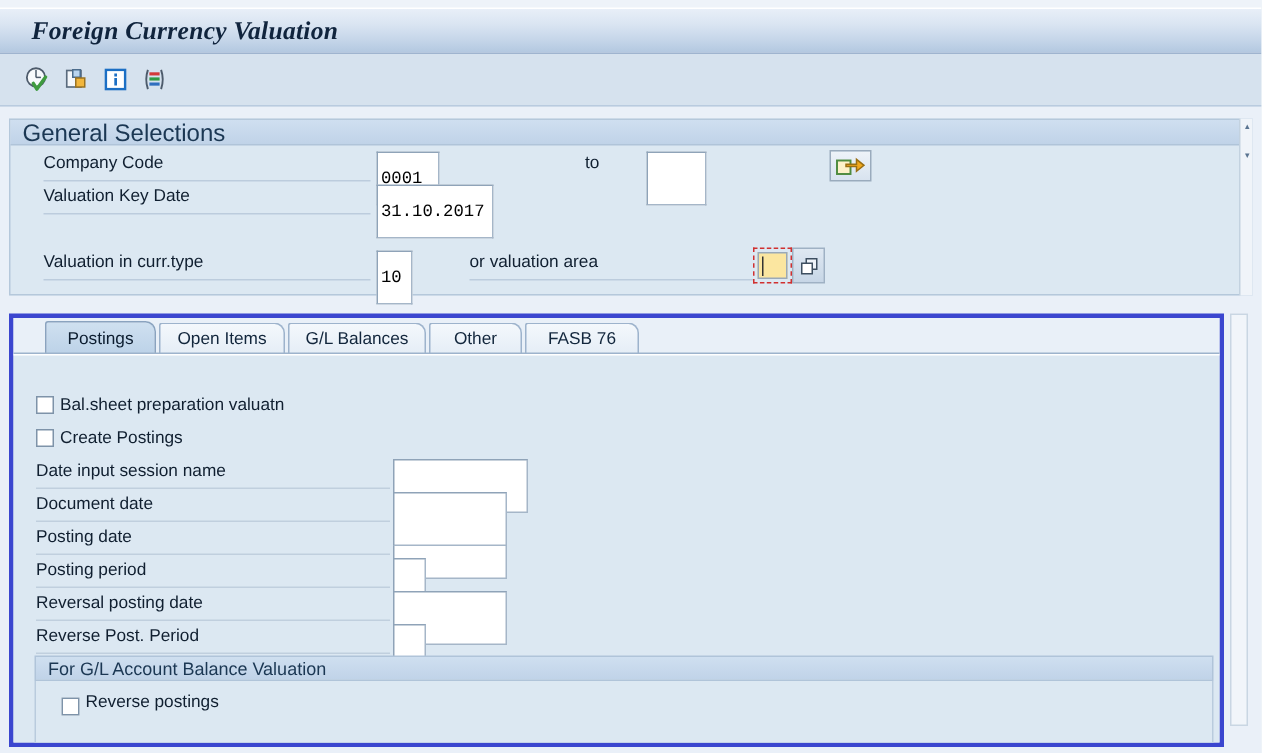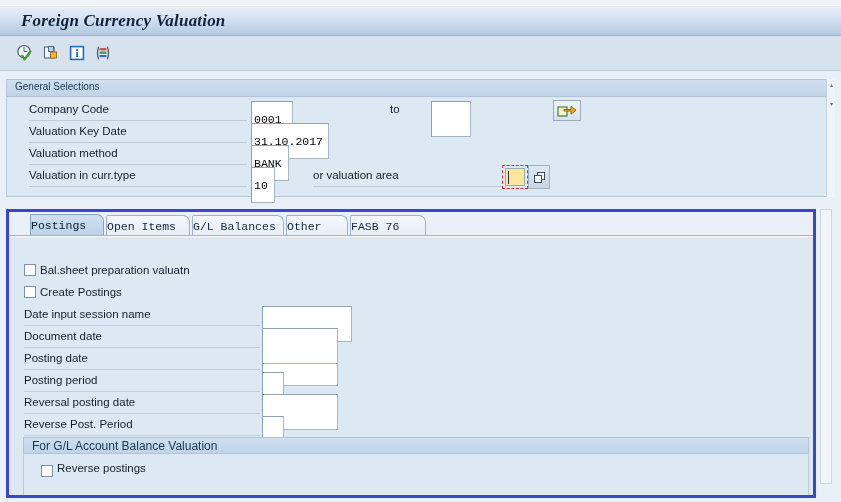--- a/index.html
+++ b/index.html
@@ -48,21 +48,21 @@
     border:1px solid #b5c8db;
     box-sizing:border-box;
   }
   .genhdr{
     position:absolute;left:0;top:0;width:827px;height:17px;
     background:linear-gradient(to bottom,#cfdff0 0%,#c0d3e8 100%);
     border-bottom:1px solid #b0c4d9;
     box-sizing:border-box;
   }
   .genhdr span{
-    position:absolute;left:8px;top:1px;font-size:10px;color:#1b3753;white-space:nowrap;
+    position:absolute;left:8px;top:1px;font-size:16px;color:#1b3753;white-space:nowrap;
   }
   .genbody{position:absolute;left:0;top:18px;width:827px;height:98px;}
 
   .grow{position:absolute;left:0;height:22px;width:827px;}
   .glabel{
     position:absolute;font-size:11.5px;color:#101f30;white-space:nowrap;top:3px;
   }
   .gunder{
     position:absolute;height:1px;background:#bcccdd;
   }
@@ -140,24 +140,23 @@
     position:absolute;left:0;top:0;width:804px;height:24px;
     background:#e9f0f8;
   }
   .tab{
     position:absolute;top:3px;height:21px;
     background:linear-gradient(to bottom,#f4f8fc 0%,#e5edf6 100%);
     border:1px solid #9db3cc;
     border-bottom:none;
     box-sizing:border-box;
     font-size:11.5px;color:#12263c;
-    display:flex;align-items:center;justify-content:flex-start;
+    display:flex;align-items:center;justify-content:center;
     cursor:pointer;
     border-radius:2px 7px 0 0;
-    font-family:Liberation Mono, monospace;
   }
   .tab.active{
     top:2px;height:22px;
     background:linear-gradient(to bottom,#cfe0f0 0%,#bcd2e8 100%);
     border-color:#8aa3bf;
     font-weight:normal;
     color:#0c1d30;
   }
   .tabline{
     position:absolute;left:0;top:23px;width:804px;height:1px;background:#9db3cc;
@@ -273,25 +272,20 @@
         <div class="glabel" style="left:383px;text-align:center;">to</div>
         <input class="sapin mono" style="left: 424px; top: 1px; width: 40px;" value="">
       </div>
 
       <div class="grow" style="top:24px;">
         <div class="glabel" style="left:22px;">Valuation Key Date</div>
         <div class="gunder" style="left:22px;top:20px;width:218px;"></div>
         <input class="sapin mono" style="left: 244px; top: 1px; width: 78px;" value="31.10.2017">
       </div>
 
-      <div class="grow" style="top:46px;">
-        <div class="glabel" style="left:22px;">Valuation method</div>
-        <div class="gunder" style="left:22px;top:20px;width:218px;"></div>
-        <input class="sapin mono" style="left: 244px; top: 1px; width: 38px;" value="BANK">
-      </div>
 
       <div class="grow" style="top:68px;">
         <div class="glabel" style="left:22px;">Valuation in curr.type</div>
         <div class="gunder" style="left:22px;top:20px;width:218px;"></div>
         <input class="sapin mono" style="left: 244px; top: 1px; width: 24px;" value="10">
         <div class="glabel" style="left:306px;">or valuation area</div>
         <div class="gunder" style="left:306px;top:20px;width:190px;"></div>
       </div>
     </div>
   </div>

